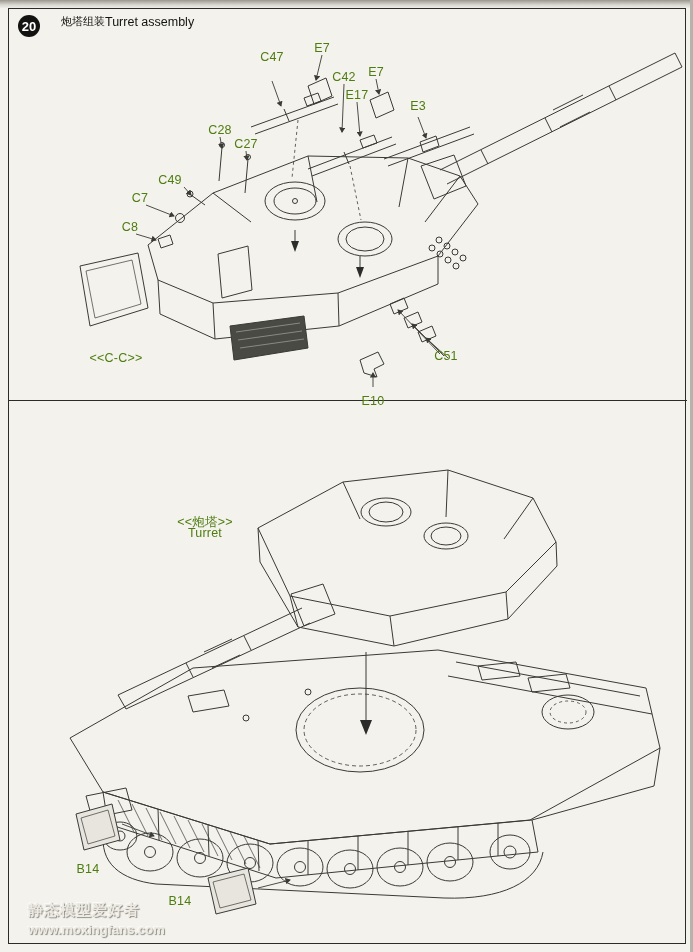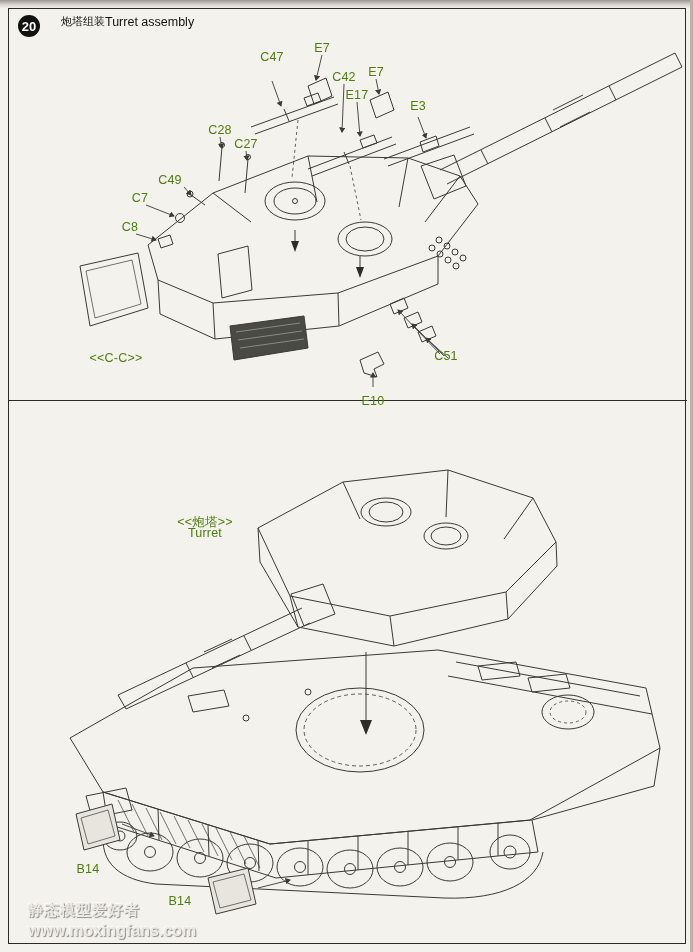--- a/index.html
+++ b/index.html
@@ -21,21 +21,21 @@
     flex:0 0 auto;}
   .titles{display:flex;flex-direction:row;line-height:1.2;padding-top:0;}
   .t-zh{font-size:11px;}
   .t-en{font-size:12.5px;}
   .diagram{position:absolute;}
   .plabel{position:absolute;transform:translateX(-50%);font-size:12.5px;
     color:#4d7c0f;white-space:nowrap;letter-spacing:.2px;}
   .watermark{position:absolute;left:12px;color:#eceae2;
     text-shadow:1px 1px 1px #8f8d84, -1px -1px 0 rgba(255,255,255,.6);margin-left:16px;}
   .wm1{top:901px;font-size:15px;font-weight:bold;letter-spacing:1px;}
-  .wm2{top:922px;font-size:16px;font-weight:bold;}
+  .wm2{top:922px;font-size:13px;font-weight:bold;}
 </style>
 </head>
 <body>
 
 <div class="page">
   <div class="scan-top"></div>
   <div class="scan-right"></div>
   <div class="frame"></div>
   <div class="divider"></div>
 

